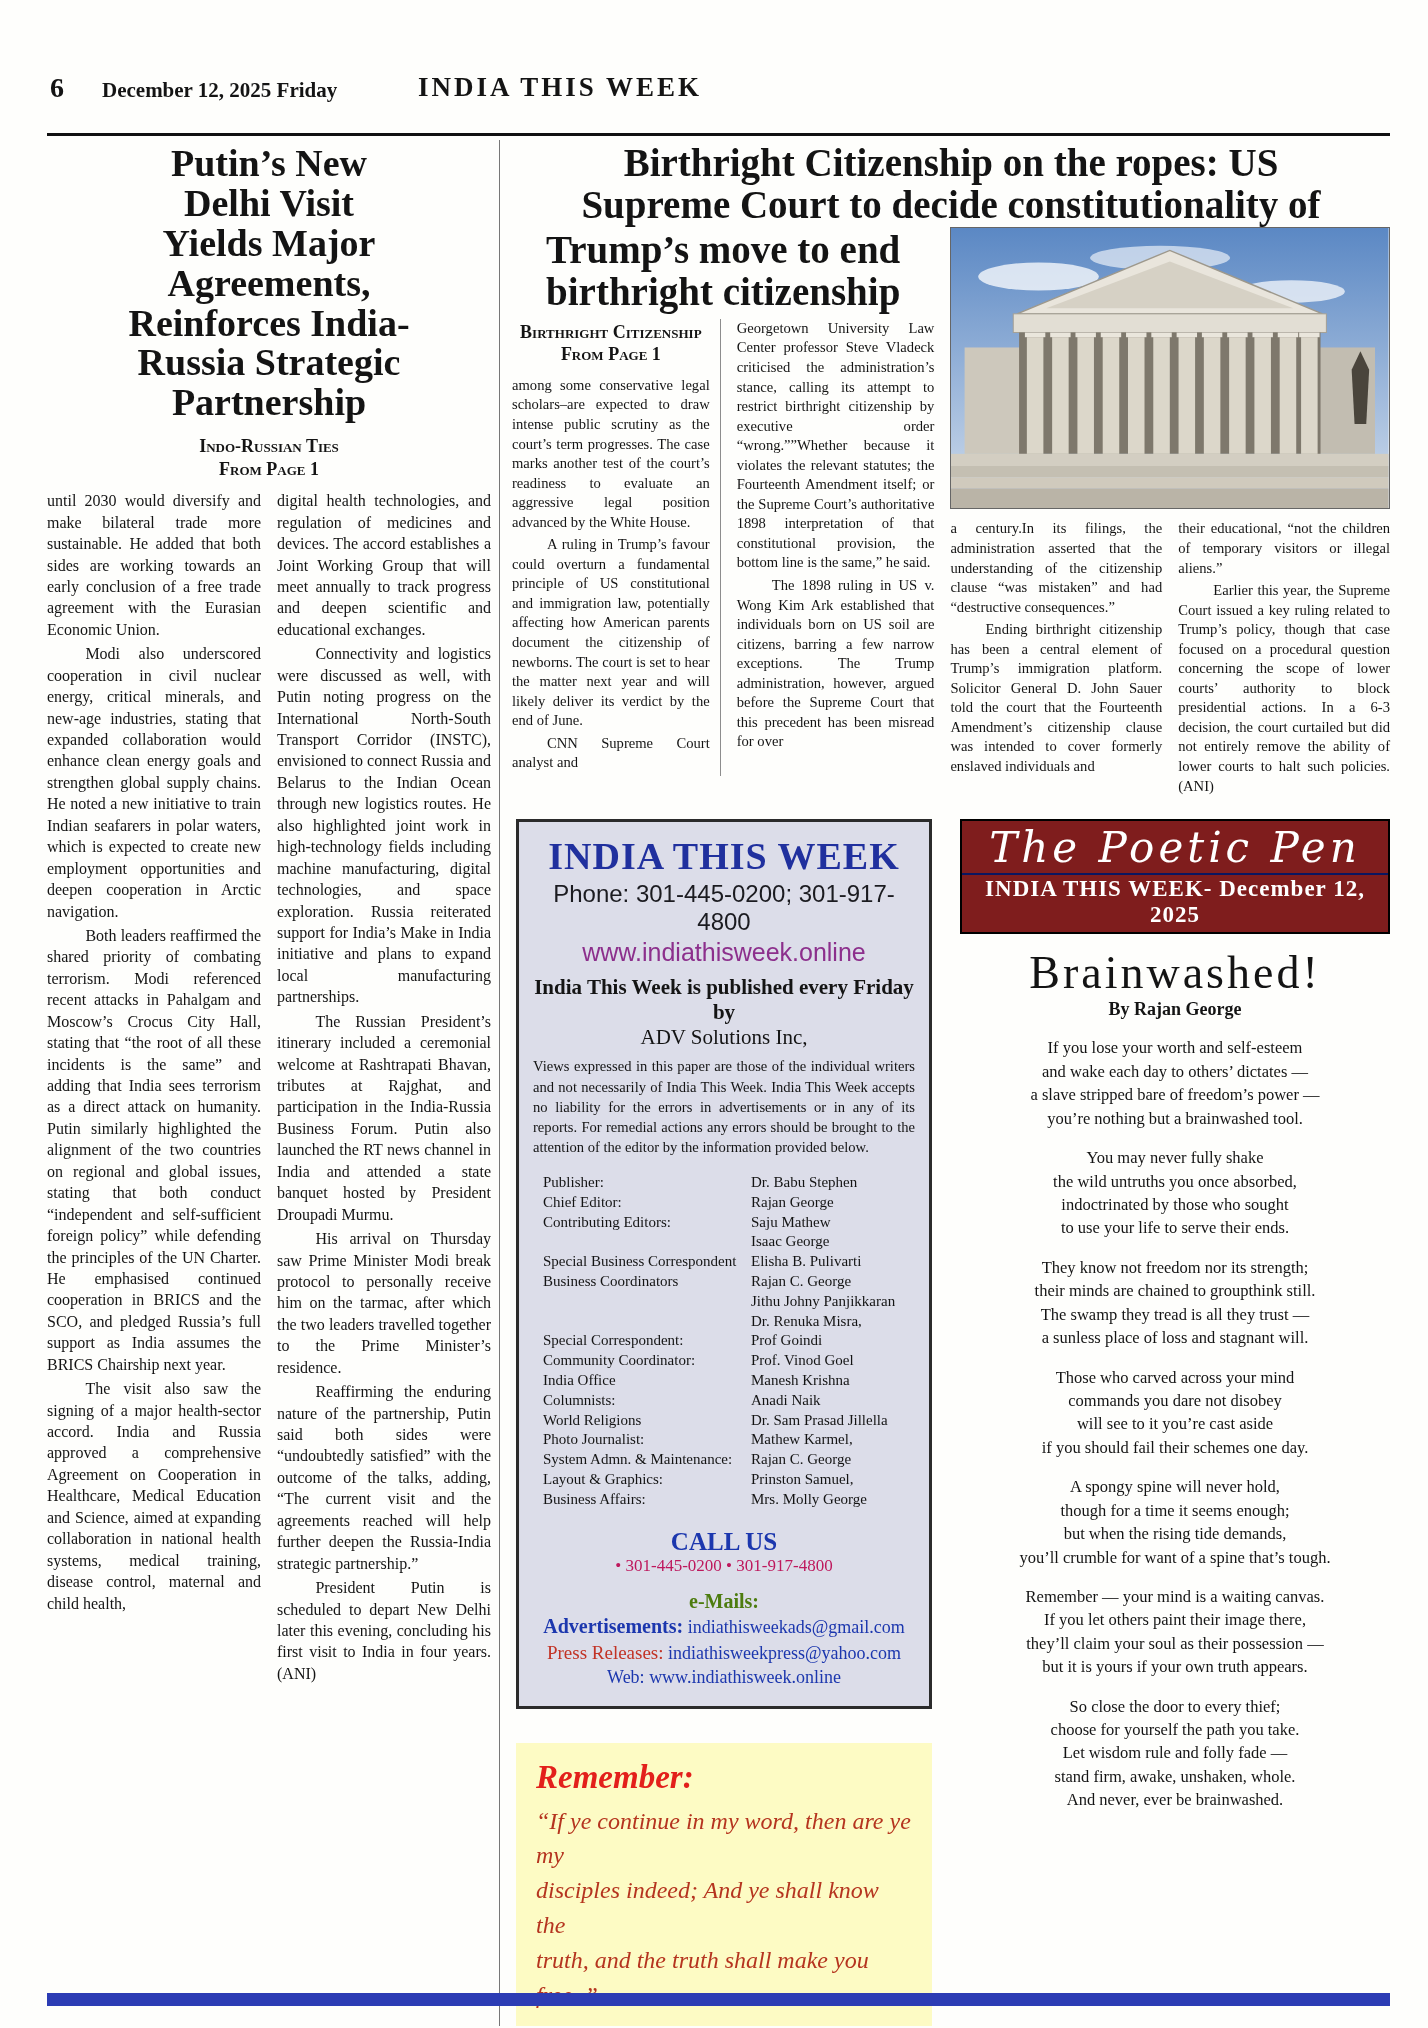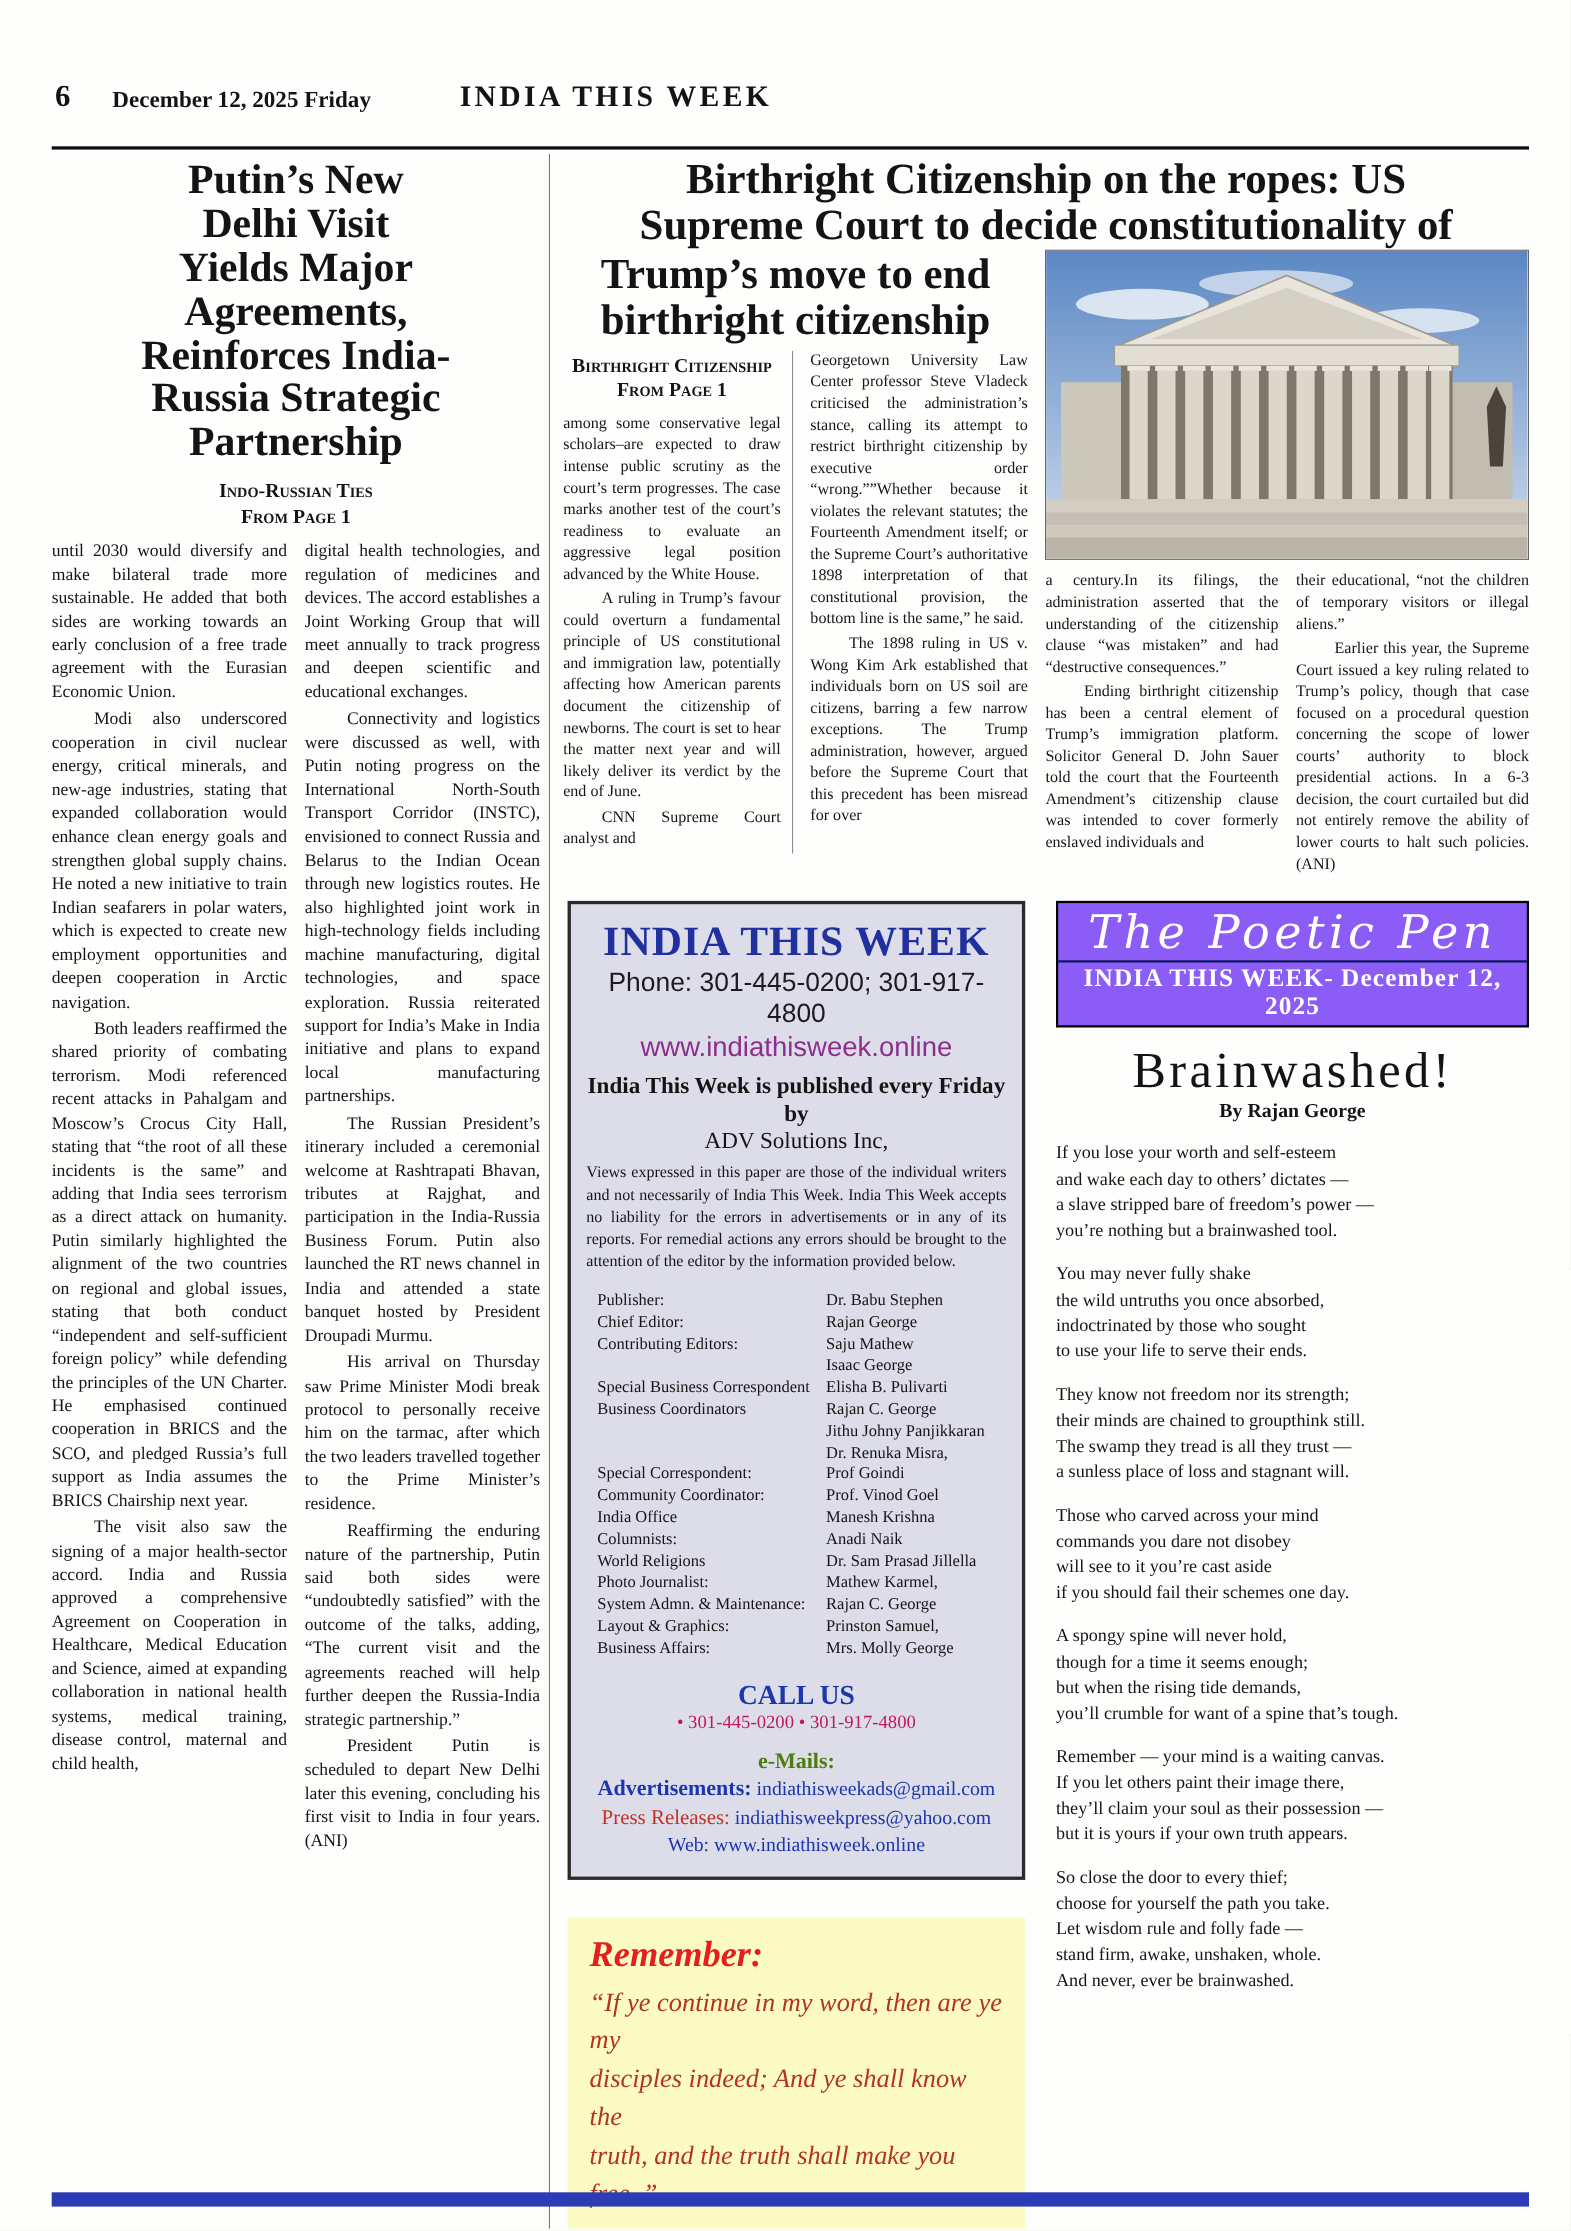--- a/index.html
+++ b/index.html
@@ -55,28 +55,28 @@
   .ib-emails-label{text-align:center;color:#4d7c0f;font-weight:bold;font-size:20px;margin-top:14px;}
   .ib-line{text-align:center;font-size:18px;color:#1c37ae;line-height:1.35;}
   .ib-line .lbl{font-weight:bold;font-size:20px;}
   .ib-line.press .lbl{color:#c23326;font-weight:normal;font-size:19px;}
   
   .remember-box{background:#fdfbc4;margin-top:34px;padding:16px 20px 14px;min-height:210px;}
   .rb-head{color:#e3201b;font-size:33px;font-weight:bold;font-style:italic;margin-bottom:8px;}
   .rb-quote{color:#b5341f;font-size:24px;font-style:italic;line-height:1.45;white-space:pre-line;}
   
   .poem-col{flex:1;min-width:0;}
-  .pp-banner{border:2px solid #000;background:#8b5cf6;text-align:center;}
+  .pp-banner{border:2px solid #000;background:#7f1d1d;text-align:center;}
   .pp-script{color:#fff;font-style:italic;font-size:42px;line-height:1.2;letter-spacing:4px;
              font-family:"DejaVu Serif",serif;padding:2px 0 0;}
   .pp-sub{color:#fff;font-weight:bold;font-size:23px;letter-spacing:1px;padding:1px 0 4px;
           border-top:2px solid #0a1660;}
   .poem-title{text-align:center;font-size:46px;font-weight:normal;letter-spacing:3px;margin:12px 0 0;}
   .poem-byline{text-align:center;font-weight:bold;font-size:18px;margin:0 0 16px;}
-  .stanza{font-size:16.5px;line-height:1.42;white-space:pre-line;margin:0 0 16px;}
+  .stanza{text-align:center;font-size:16.5px;line-height:1.42;white-space:pre-line;margin:0 0 16px;}
   
   .bottom-bar{position:absolute;left:47px;right:38px;bottom:22px;height:13px;background:#2c3cb4;}
 </style>
 </head>
 <body>
 
 <div class="page">
 
   <span class="pg-num">6</span>
   <span class="pg-date">December 12, 2025 Friday</span>

